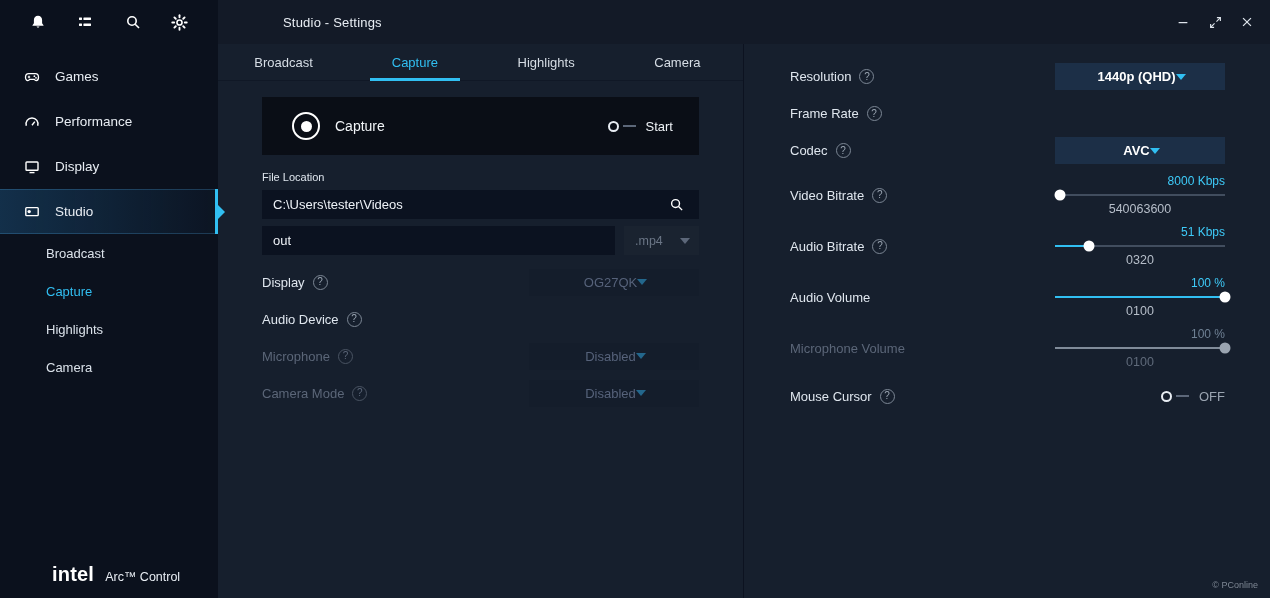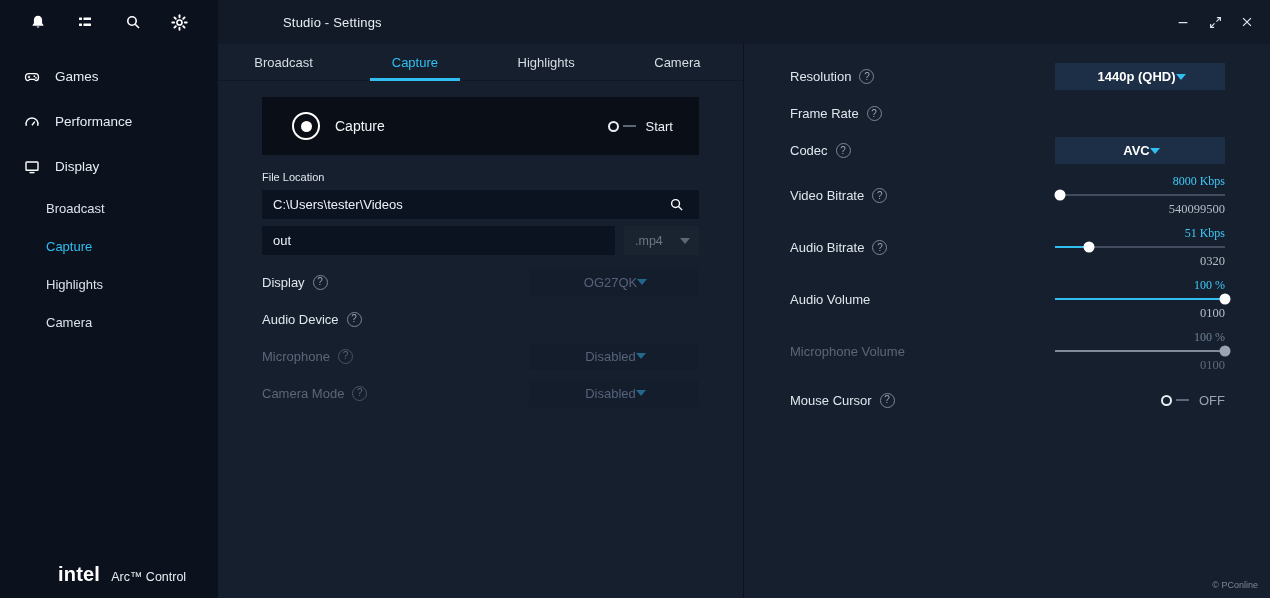--- a/index.html
+++ b/index.html
@@ -17,21 +17,21 @@
   .top-icons { height:44px; display:flex; align-items:center; justify-content:space-between; padding:0 26px; }
   .icon-btn { width:24px; height:24px; display:flex; align-items:center; justify-content:center; cursor:pointer; }
   .nav { margin-top:10px; }
   .nav-item { height:45px; display:flex; align-items:center; padding-left:20px; gap:11px; cursor:pointer; position:relative; }
   .nav-item .nlabel { font-size:13.5px; color:#e8edf3; }
   .nav-item.active { background:linear-gradient(90deg, rgba(36,118,178,.30), rgba(20,60,100,.08)); border-top:1px solid rgba(80,170,230,.25); border-bottom:1px solid rgba(80,170,230,.25); }
   .nav-item.active::before { content:""; position:absolute; right:0; top:-1px; bottom:-1px; width:3px; background:#31bff2; }
   .nav-item.active::after { content:""; position:absolute; right:-7px; top:50%; transform:translateY(-50%); border-left:7px solid #31bff2; border-top:7px solid transparent; border-bottom:7px solid transparent; }
   .sub-item { height:38px; display:flex; align-items:center; padding-left:46px; font-size:13px; color:#dbe2ea; cursor:pointer; }
   .sub-item.active { color:#31bff2; }
-  .brand { position:absolute; left:58px; bottom:12px; display:flex; align-items:baseline; gap:11px; }
+  .brand { position:absolute; left:52px; bottom:12px; display:flex; align-items:baseline; gap:11px; }
   .brand .logo { font-size:20px; font-weight:bold; letter-spacing:.2px; color:#fff; }
   .brand .product { font-size:12.5px; color:#e8edf3; }
 
   
   .content { position:absolute; left:218px; top:44px; width:1052px; height:554px; background:#161f2d; display:flex; }
   .left-col { width:526px; height:100%; border-right:1px solid #0c1220; }
   .right-col { flex:1; height:100%; position:relative; padding:19px 45px 18px 46px; }
 
   
   .tabbar { height:37px; display:flex; border-bottom:1px solid #101826; }
@@ -74,27 +74,27 @@
   .dev-row.first { margin-top:13px; }
   .dd { width:170px; height:27px; display:flex; align-items:center; justify-content:center; padding:0 9px 0 12px; font-size:13px; flex:none; }
   .dd.on { background:#1c2f47; color:#fff; cursor:pointer; }
   .dd.off { background:#141d2b; color:#56627a; cursor:default; }
   .dd.on span { font-weight:bold; font-weight:600; }
 
   
   .set-row { height:27px; display:flex; align-items:center; justify-content:space-between; margin-bottom:10px; }
 
   .slider-block { display:flex; align-items:center; justify-content:space-between; margin-bottom:9px; }
-  .slider-ctrl { width:170px; flex:none;font-family:Liberation Serif, serif; }
+  .slider-ctrl { width:170px; flex:none; }
   .s-value { text-align:right; font-size:12px; color:#3ecbf9; height:14px; }
   .s-track { position:relative; height:10px; margin-top:2px; cursor:pointer; }
   .s-line { position:absolute; left:0; right:0; top:4px; height:2px; background:#414d5e; }
   .s-fill { position:absolute; left:0; top:4px; height:2px; background:#31bff2; }
   .s-thumb { position:absolute; top:5px; width:11px; height:11px; border-radius:50%; background:#fff; transform:translate(-50%,-50%); }
-  .s-scale { display:flex; justify-content:flex-end; font-size:12.5px; color:#b6bec9; margin-top:2px; }
+  .s-scale { display:flex; justify-content:center; font-size:12.5px; color:#b6bec9; margin-top:2px; }
   .slider-block.off .s-value { color:#6f8194; }
   .slider-block.off .s-fill { background:#808b99; }
   .slider-block.off .s-thumb { background:#9aa4b0; }
   .slider-block.off .s-scale { color:#5f6a7a; }
   .slider-block.off .s-track { cursor:default; }
 
   .mouse-row { margin-top:13px; height:28px; display:flex; align-items:center; justify-content:space-between; }
 
   .watermark { position:absolute; right:12px; bottom:8px; font-size:9px; color:#7e8794; }
 </style>
@@ -163,20 +163,29 @@
     </div>
     <div class="nav-item">
       <span class="icon-btn">
         <svg width="16" height="16" viewBox="0 0 16 16" fill="none" stroke="#fff" stroke-width="1.4">
             <rect x="2" y="3" width="12" height="8.2" rx=".8"></rect>
             <path d="M5.5 13.6h5"></path>
           </svg>
       </span>
       <span class="nlabel">Display</span>
     </div>
+    <div class="nav-item active">
+      <span class="icon-btn">
+        <svg width="16" height="16" viewBox="0 0 16 16" fill="none" stroke="#fff" stroke-width="1.4">
+            <rect x="1.8" y="3.6" width="12.4" height="8" rx=".8"></rect>
+            <circle cx="5.2" cy="7.6" r="1.7" fill="#fff" stroke="none"></circle>
+          </svg>
+      </span>
+      <span class="nlabel">Studio</span>
+    </div>
 
     <div class="sub-item">
       <span>Broadcast</span>
     </div>
     <div class="sub-item active">
       <span>Capture</span>
     </div>
     <div class="sub-item">
       <span>Highlights</span>
     </div>
@@ -348,21 +357,21 @@
       </div>
       <div class="slider-ctrl">
         <div class="s-value">8000 Kbps</div>
         <div class="s-track">
           <div class="s-line"></div>
           <div class="s-fill" style="width: 3%;"></div>
           <div class="s-thumb" style="left: 3%;"></div>
         </div>
         <div class="s-scale">
           <span>5400</span>
-          <span>99500</span>
+          <span>63600</span>
         </div>
       </div>
     </div>
 
     <div class="slider-block">
       <div class="lbl">
         <span>Audio Bitrate</span>
         <span class="help">?</span>
       </div>
       <div class="slider-ctrl">

